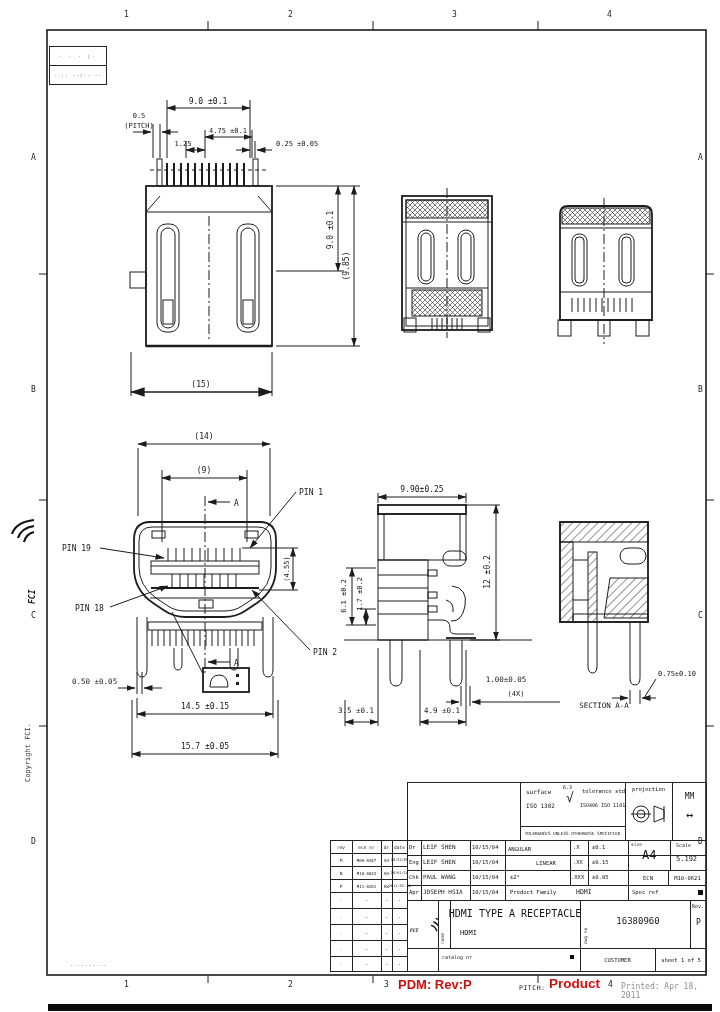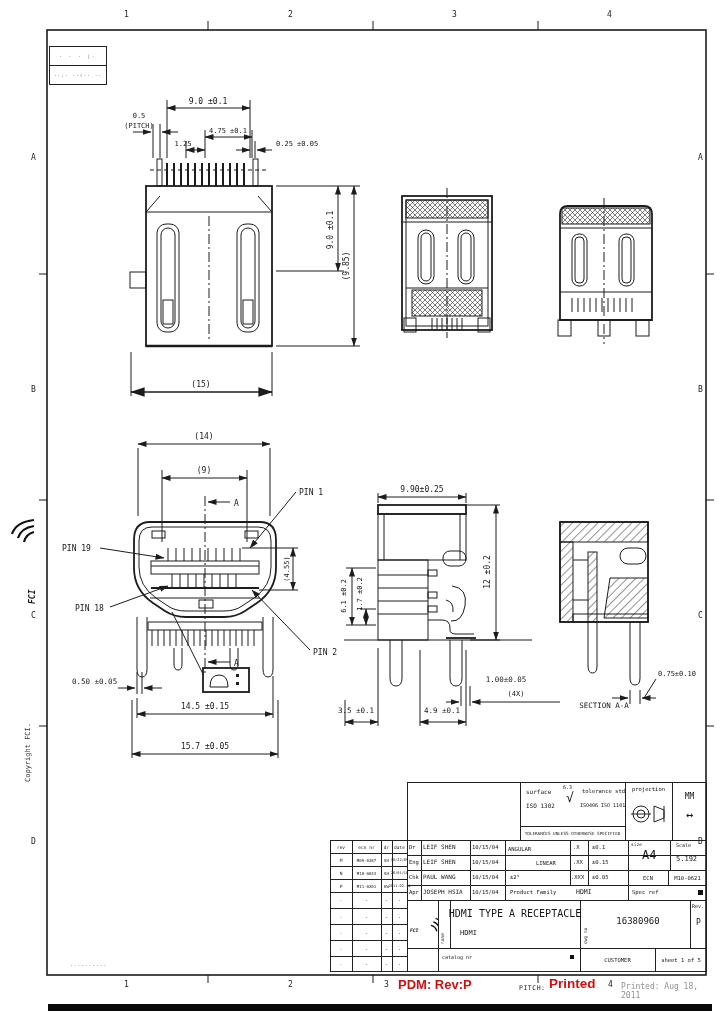--- a/index.html
+++ b/index.html
@@ -483,18 +483,18 @@
   <div class="lab ctr dash" style="left:62px;top:161px;width:15px;height:12px;font-size:5px">-</div>
 
   <div class="lab ctr dash" style="left:0;top:176px;width:22px;height:12px;font-size:5px">-</div>
   <div class="lab ctr dash" style="left:22px;top:176px;width:29px;height:12px;font-size:5px">-</div>
   <div class="lab ctr dash" style="left:51px;top:176px;width:11px;height:12px;font-size:5px">-</div>
   <div class="lab ctr dash" style="left:62px;top:176px;width:15px;height:12px;font-size:5px">-</div>
 </div>
 
 <div class="abs red" style="left:398px;top:977px;font-size:13px;font-family:'Liberation Sans',sans-serif">PDM: Rev:P</div>
 <div class="abs" style="left:519px;top:984px;font-size:6.5px;letter-spacing:0.5px;color:#222">PITCH:</div>
-<div class="abs red" style="left:549px;top:976px;font-size:13.5px;font-family:'Liberation Sans',sans-serif">Printed</div>
-<div class="abs" style="left:621px;top:982px;font-size:8px;color:#8f9093">Printed: Aug 18, 2011</div>
+<div class="abs red" style="left:549px;top:976px;font-size:13.5px;font-family:'Liberation Sans',sans-serif">Product</div>
+<div class="abs" style="left:621px;top:982px;font-size:8px;color:#8f9093">Printed: Apr 18, 2011</div>
 
 <div class="abs" style="left:48px;top:1004px;width:664px;height:7px;background:#0a0a0a"></div>
 
 </div>
 
 </body></html>

